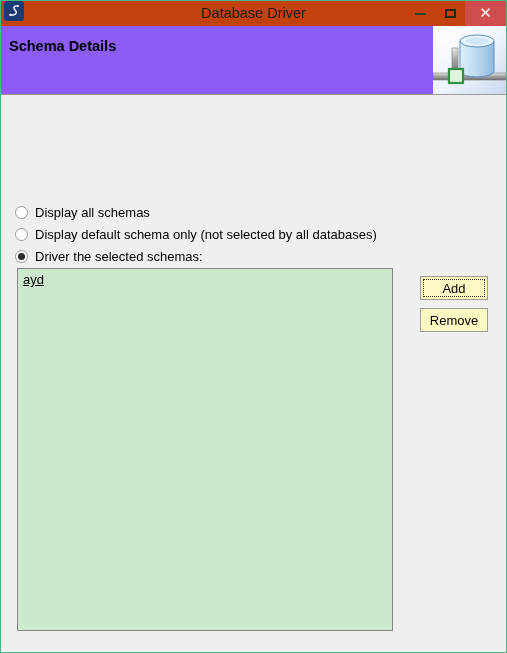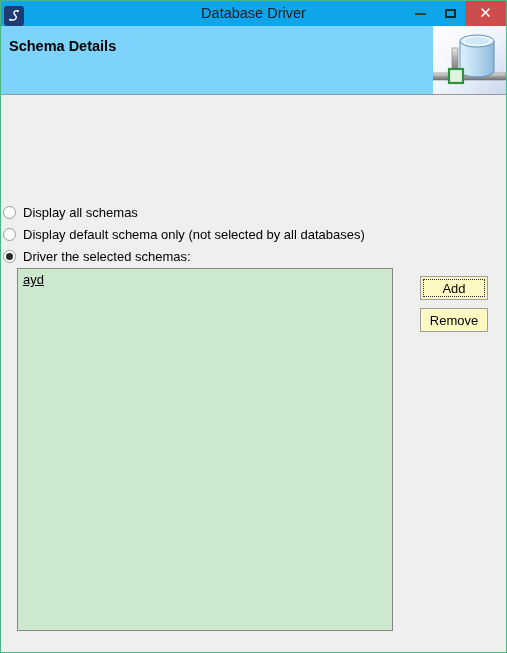--- a/index.html
+++ b/index.html
@@ -23,23 +23,23 @@
     background: #efefef;
     display: flex;
     flex-direction: column;
   }
 
   
   .titlebar {
     position: relative;
     height: 25px;
     flex: 0 0 25px;
-    background: #0ea5e9;
-    display: flex;
-    align-items: flex-end;
+    background: #c2410c;
+    display: flex;
+    align-items: flex-start;
   }
   .app-icon {
     width: 20px;
     height: 20px;
     margin-left: 3px;
     border-radius: 3px;
     background: #1d3c73;
     display: flex;
     align-items: center;
     justify-content: center;
@@ -91,21 +91,21 @@
     color: #ffffff;
     font-size: 15px;
     line-height: 15px;
     font-family: "DejaVu Sans", sans-serif;
   }
 
   
   .header {
     position: relative;
     flex: 0 0 69px;
-    background: #7dd3fc;
+    background: #8b5cf6;
     border-bottom: 1px solid #9a9a9a;
     box-sizing: border-box;
   }
   .header-title {
     position: absolute;
     left: 8px;
     top: 12px;
     font-size: 14.5px;
     font-weight: bold;
     color: #000000;
@@ -122,21 +122,21 @@
 
   
   .body {
     position: relative;
     flex: 1 1 auto;
     background: #efefef;
   }
 
   .radio-row {
     position: absolute;
-    left: 2px;
+    left: 14px;
     display: flex;
     align-items: center;
     height: 18px;
   }
   .radio-row.r1 { top: 108px; }
   .radio-row.r2 { top: 130px; }
   .radio-row.r3 { top: 152px; }
   .radio-mark {
     width: 13px;
     height: 13px;

